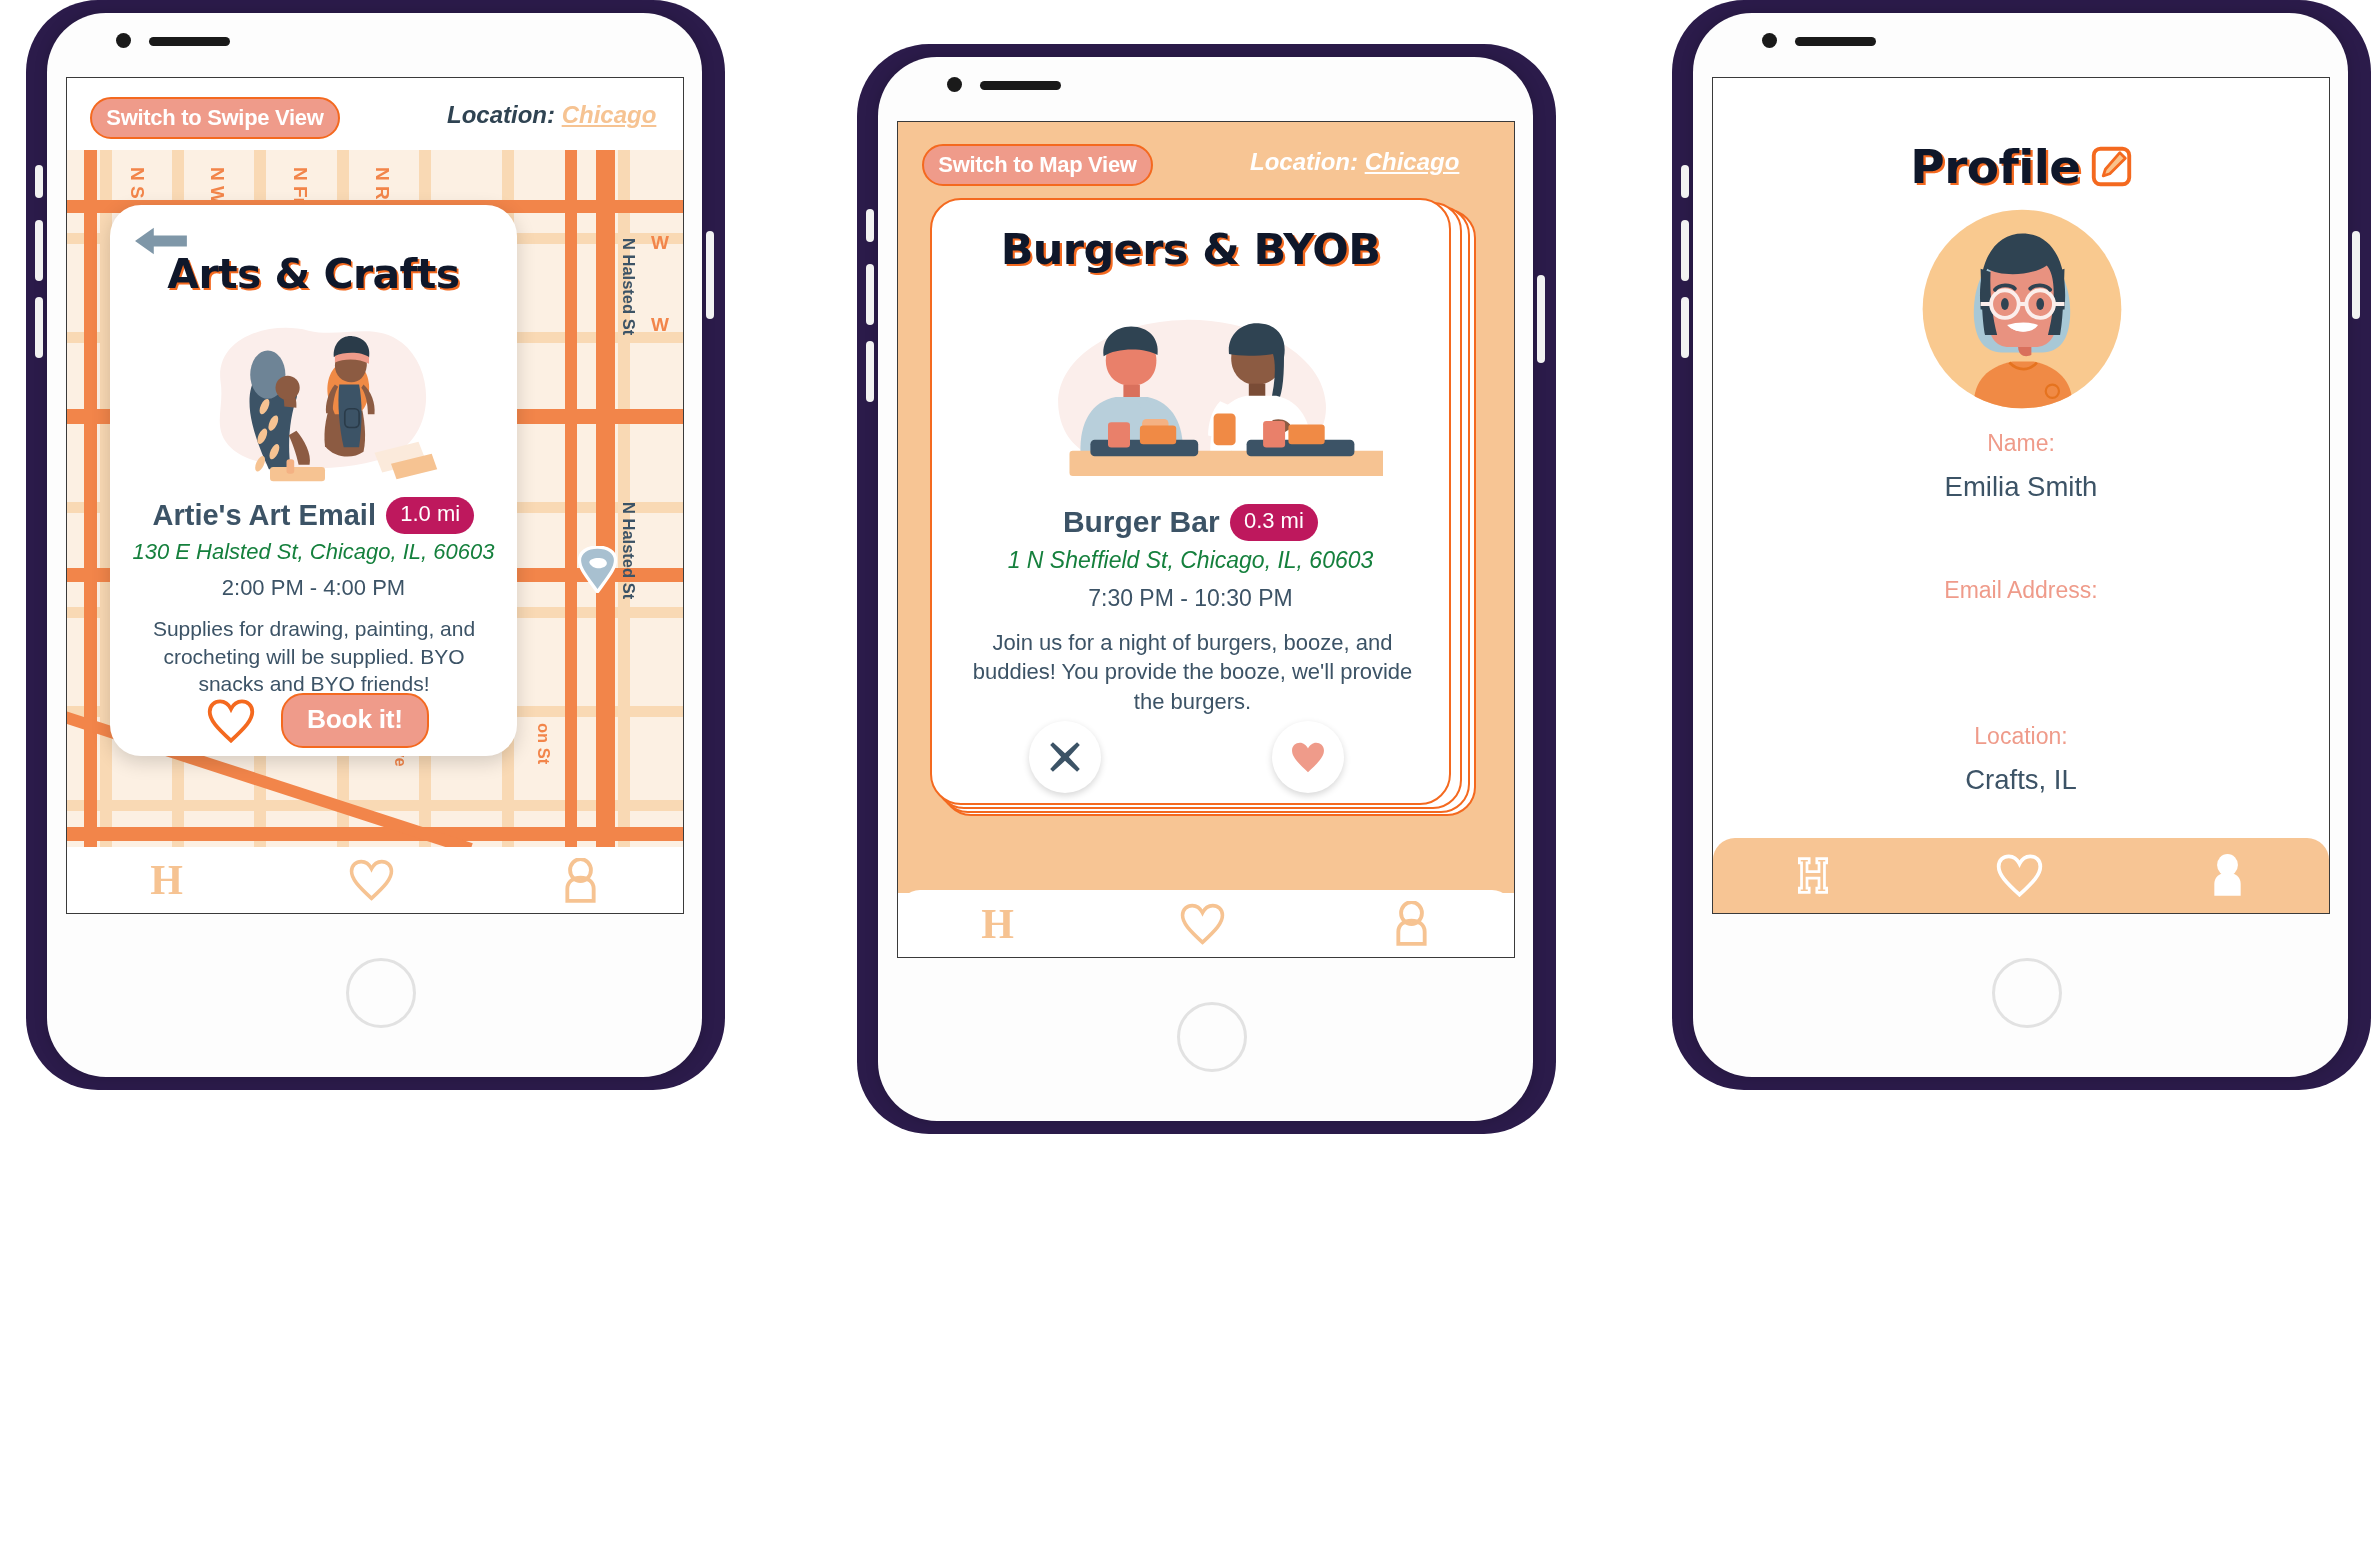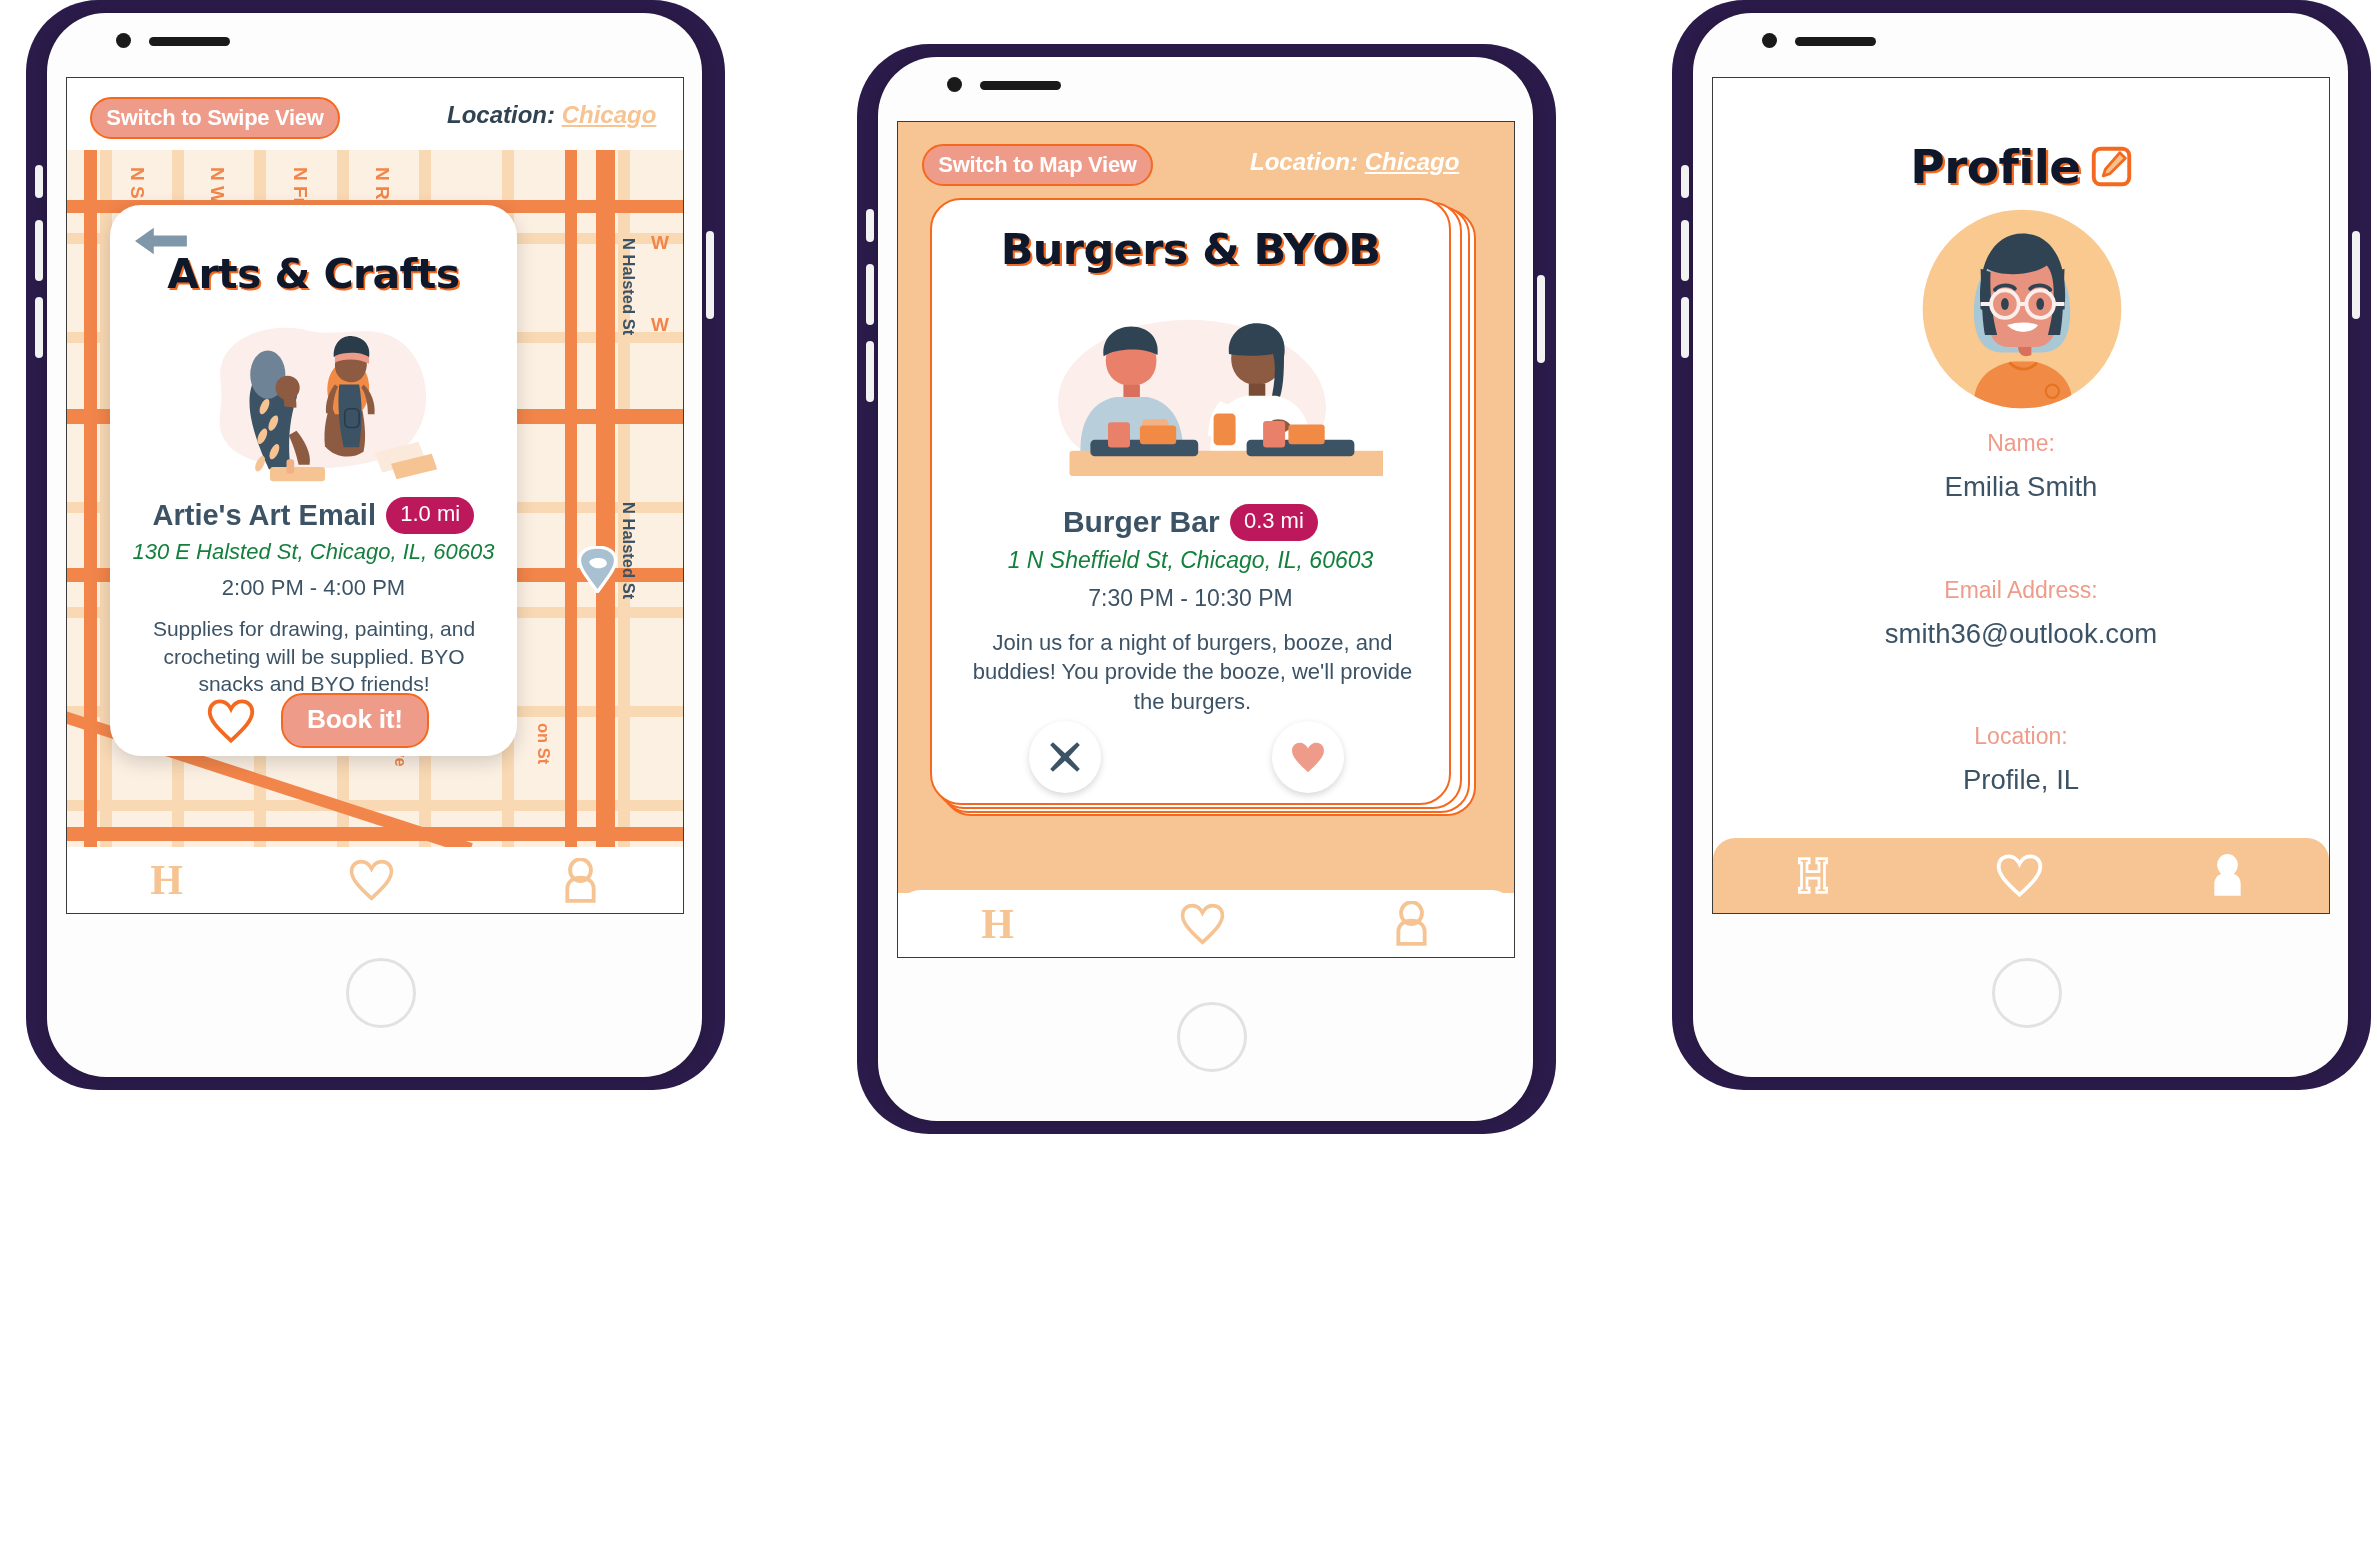--- a/index.html
+++ b/index.html
@@ -384,25 +384,24 @@
           <circle cx="238" cy="332" r="12" fill="none" stroke="#e5731f" stroke-width="4"></circle>
         </g>
       </svg>
 
       <div style="position:absolute; left:0; top:352px; width:100%; text-align:center;">
         <div style="font-size:23px; color:#ef9b8a;">Name:</div>
         <div style="font-size:27.5px; color:#3c5366; margin-top:14.3px;">Emilia Smith</div>
       </div>
       <div style="position:absolute; left:0; top:499px; width:100%; text-align:center;">
         <div style="font-size:23px; color:#ef9b8a;">Email Address:</div>
-        <div style="font-size:27.5px; color:#3c5366; margin-top:14.3px;">smith36@outlook.com</div>
       </div>
       <div style="position:absolute; left:0; top:645px; width:100%; text-align:center;">
         <div style="font-size:23px; color:#ef9b8a;">Location:</div>
-        <div style="font-size:27.5px; color:#3c5366; margin-top:14.3px;">Profile, IL</div>
+        <div style="font-size:27.5px; color:#3c5366; margin-top:14.3px;">Crafts, IL</div>
       </div>
 
       <div class="navbar" style="height:75px; background:#f7c594; border-radius:22px 22px 0 0;">
         <div class="nav-ico">
           <svg style="width:36px; height:43px;" viewBox="0 0 66 78">
             <path d="M8 8 L26 8 L26 16 L22 16 L22 32 L44 32 L44 16 L40 16 L40 8 L58 8 L58 16 L54 16 L54 62 L58 62 L58 70 L40 70 L40 62 L44 62 L44 44 L22 44 L22 62 L26 62 L26 70 L8 70 L8 62 L12 62 L12 16 L8 16Z" fill="none" stroke="#ffffff" stroke-width="5"></path>
           </svg>
         </div>
         <div class="nav-ico">
           <svg style="width:47px; height:43px;" viewBox="0 0 88 80">

